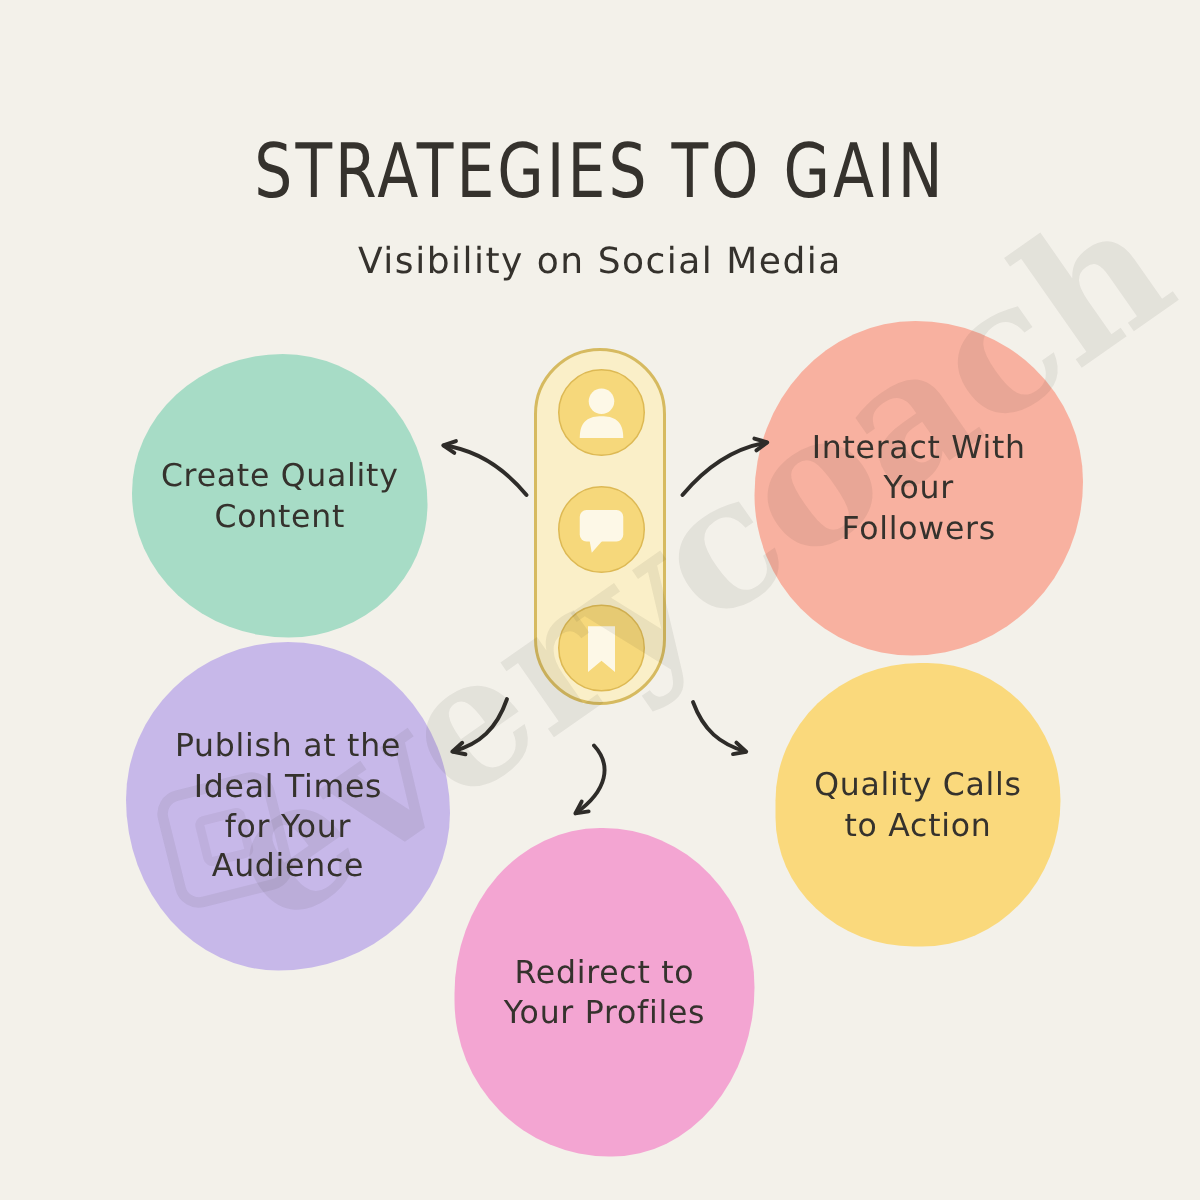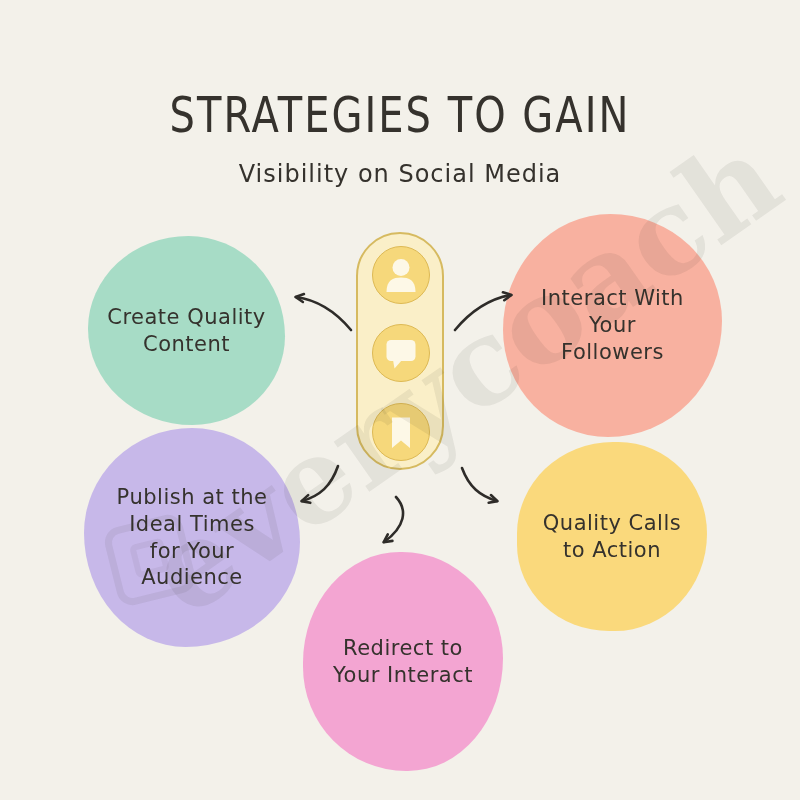--- a/index.html
+++ b/index.html
@@ -110,21 +110,21 @@
 Audience</div>
   </div>
 
   <div class="blob blob-yellow" style="background-color: rgb(250, 217, 124);">
     <div class="blob-label">Quality Calls
 to Action</div>
   </div>
 
   <div class="blob blob-pink" style="background-color: rgb(243, 165, 210);">
     <div class="blob-label">Redirect to
-Your Interact</div>
+Your Profiles</div>
   </div>
 
   <div class="pill" style="background-color: rgb(250, 239, 200); border-color: rgb(214, 186, 96);">
 
     <div class="pill-circle c1" style="background-color: rgb(246, 216, 123); border-color: rgb(221, 185, 84);">
       <svg width="56" height="56" viewBox="0 0 56 56">
         <g style="fill: rgb(253, 248, 231);">
           <circle cx="28" cy="20.5" r="8.5"></circle>
           <path d="M13.5 45 C13.5 33 20 30.5 28 30.5 C36 30.5 42.5 33 42.5 45 Z"></path>
         </g>

